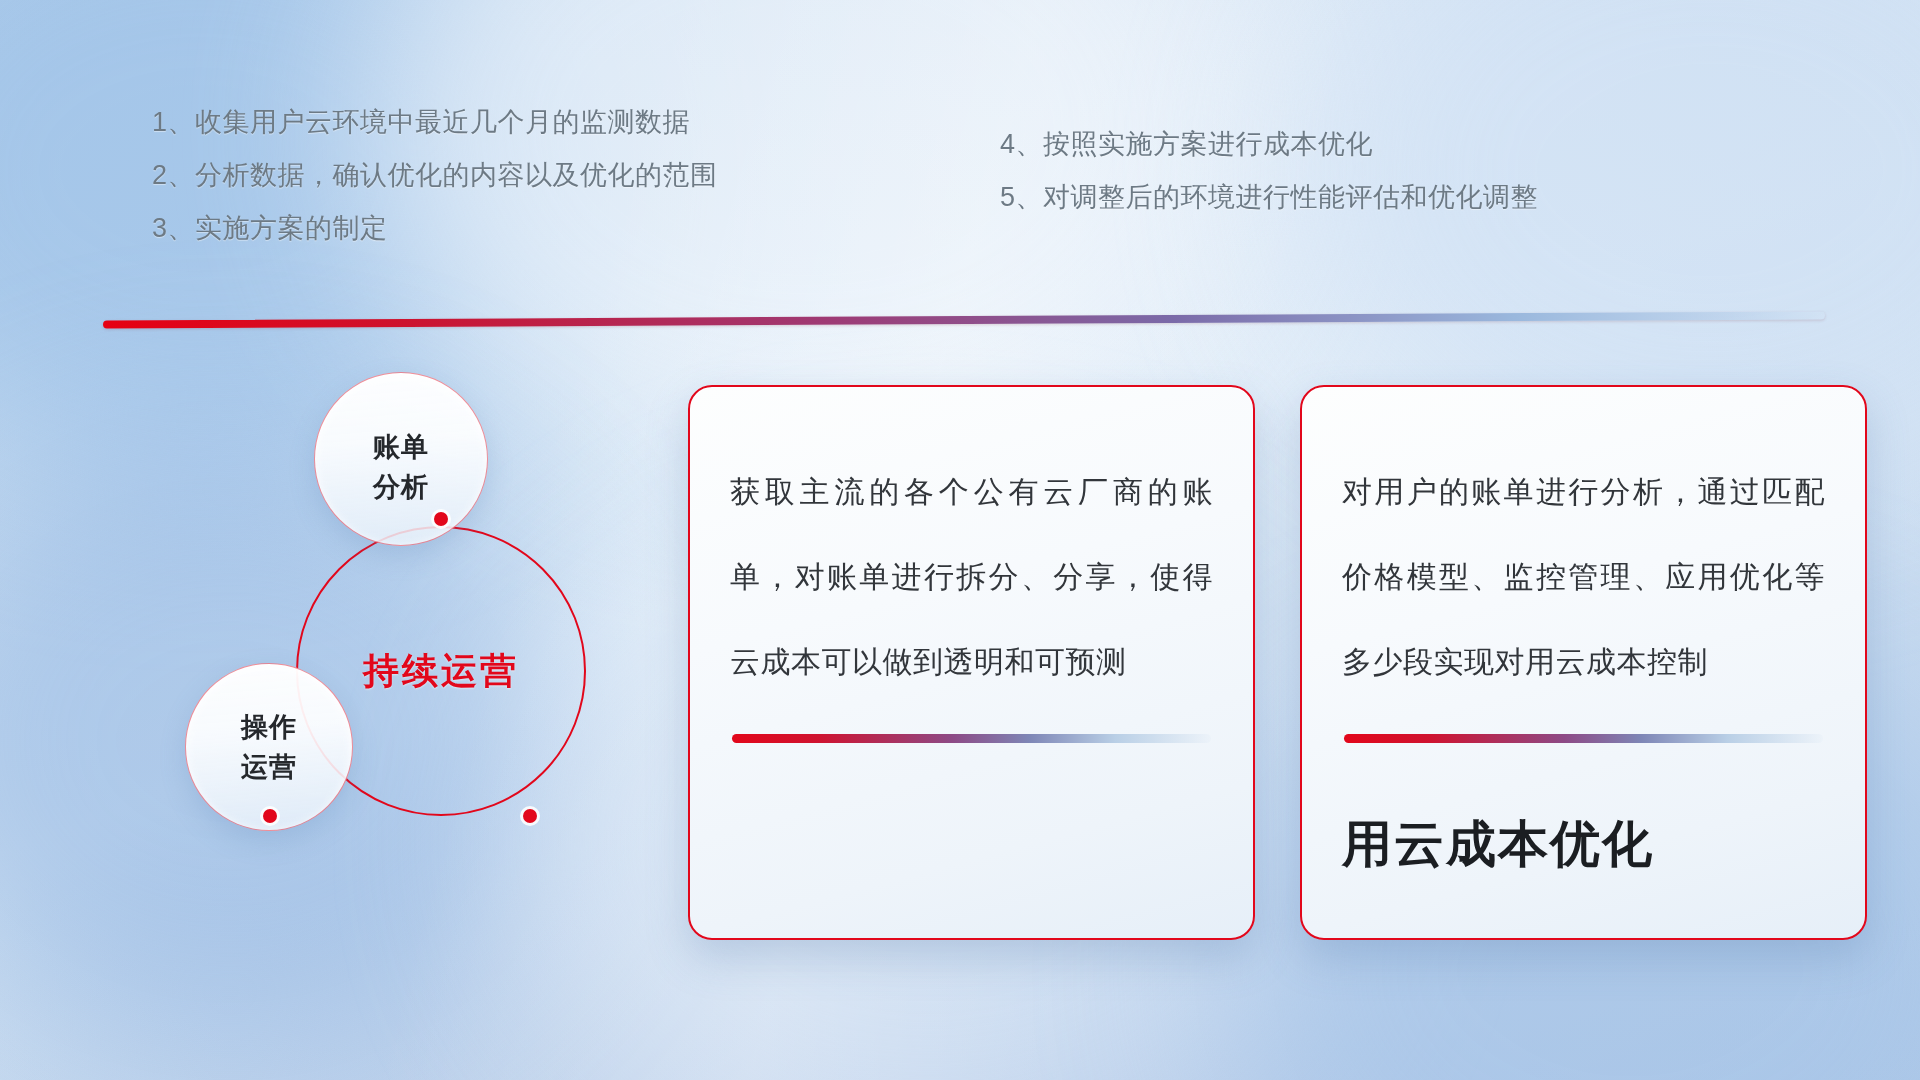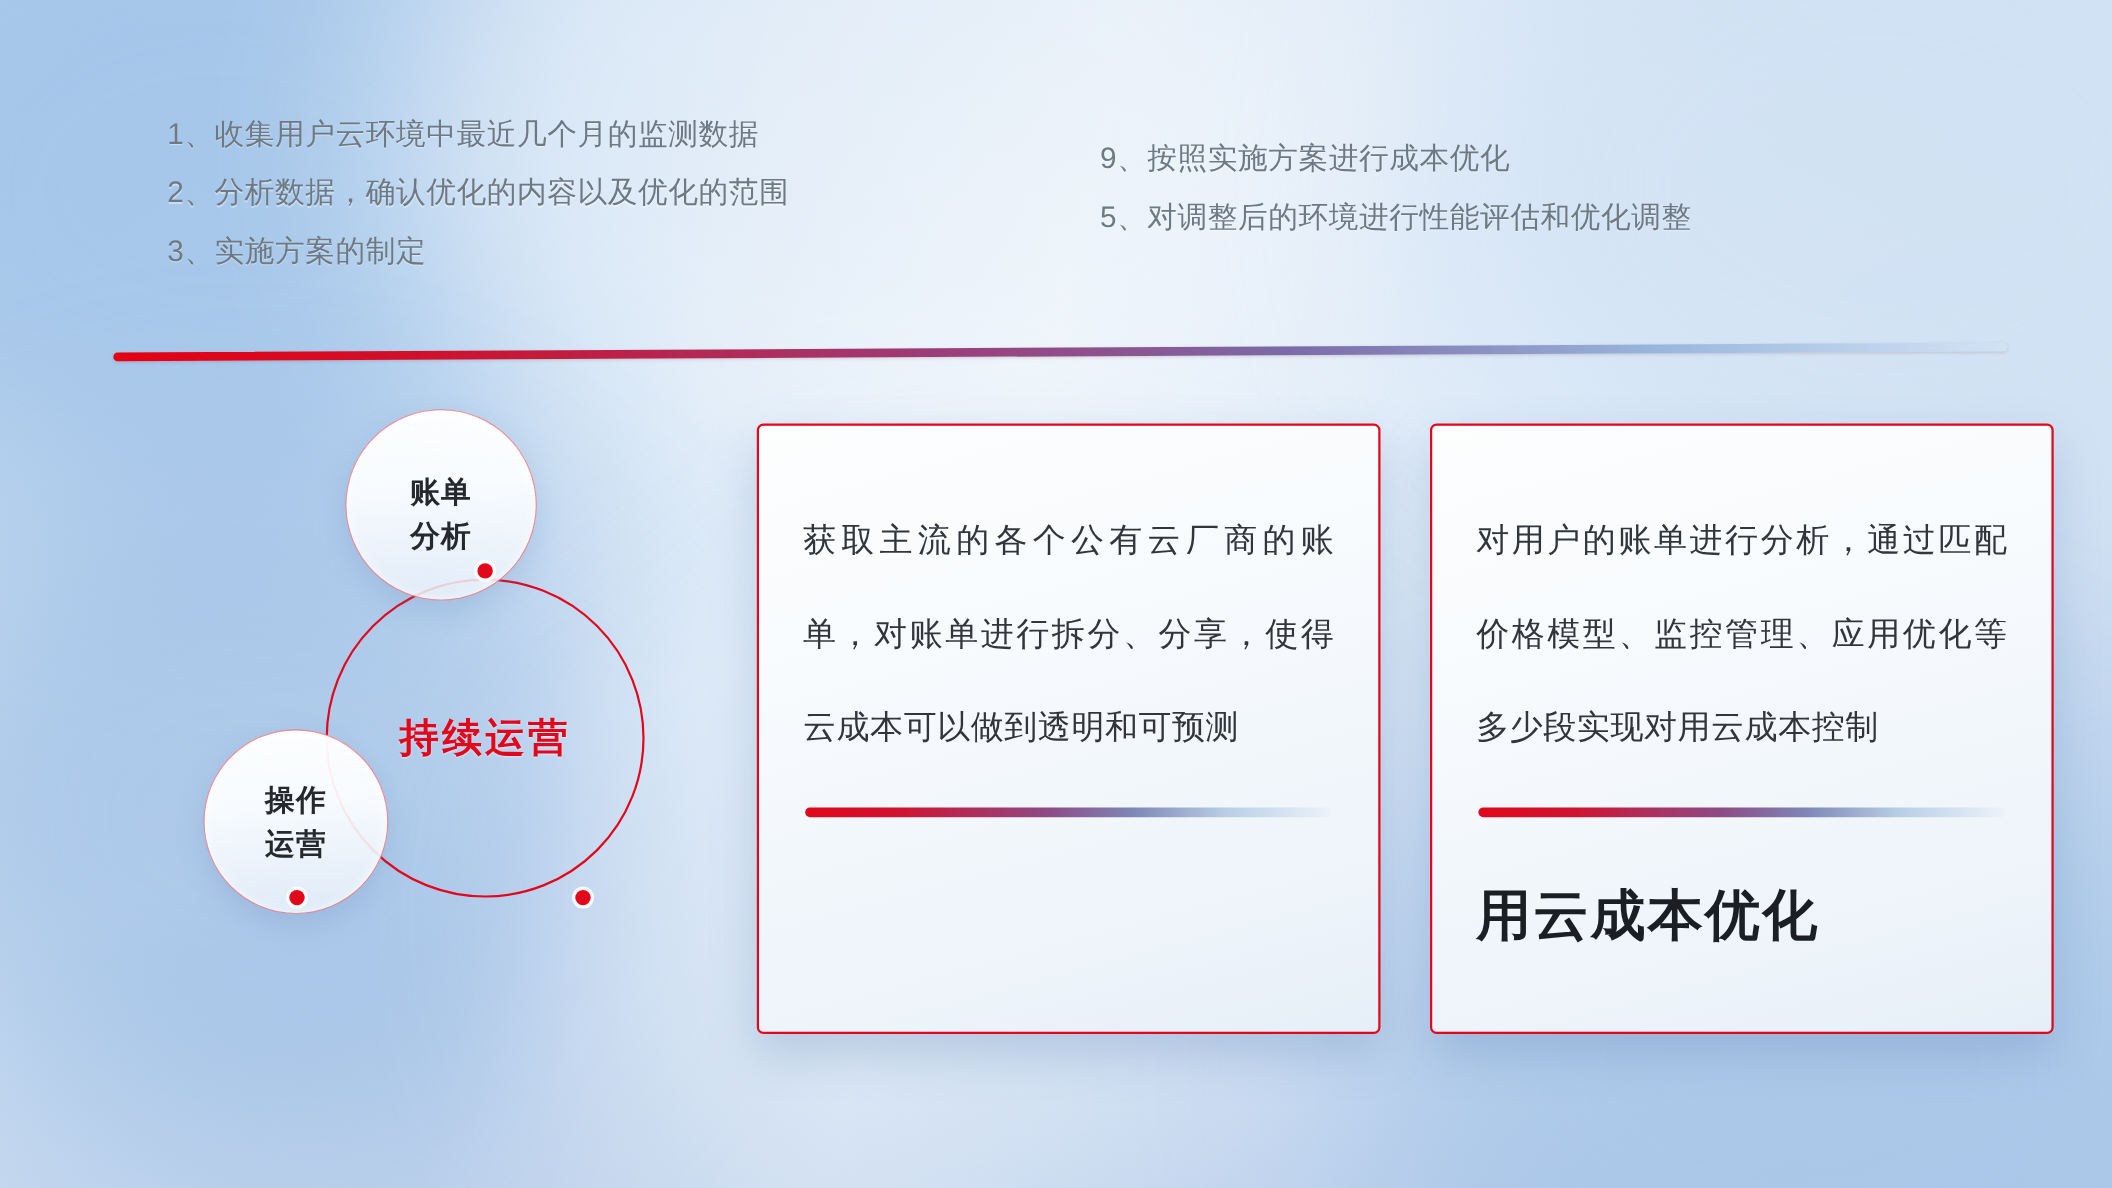--- a/index.html
+++ b/index.html
@@ -104,24 +104,24 @@
     background:#e2071b; box-shadow:0 0 0 3px rgba(255,255,255,.85);
   }
   .dot-top   { left:334px; top:152px; }
   .dot-left  { left:163px; top:449px; }
   .dot-right { left:423px; top:449px; }
 
   
   .card{
     position:absolute; top:385px; width:567px; height:555px;
     border:2.2px solid #e2071b;
-    border-radius:6px;
+    border-radius:24px;
     background:linear-gradient(165deg,#fdfefe 0%, #f7fafd 38%, #eef4fa 78%, #e6eff8 100%);
     box-shadow:0 18px 42px rgba(80,120,170,.26), inset 0 1px 0 rgba(255,255,255,.9);
-    padding:62px 40px 12px 40px;
+    padding:62px 40px 0 40px;
     display:flex; flex-direction:column;
   }
   .card-1{ left:688px; }
   .card-2{ left:1300px; }
 
   .card-body{
     color:#32363b;
     font-size:30px;
     line-height:85px;
     letter-spacing:.5px;
@@ -163,21 +163,21 @@
 
 <div id="stage">
 
   <div class="steps-col steps-left">
     <div class="step-line">1、收集用户云环境中最近几个月的监测数据</div>
     <div class="step-line">2、分析数据，确认优化的内容以及优化的范围</div>
     <div class="step-line">3、实施方案的制定</div>
   </div>
 
   <div class="steps-col steps-right">
-    <div class="step-line">9、按照实施方案进行成本优化</div>
+    <div class="step-line">4、按照实施方案进行成本优化</div>
     <div class="step-line">5、对调整后的环境进行性能评估和优化调整</div>
   </div>
 
   <div class="top-divider"></div>
 
   <div id="venn">
     <div class="ring ring-center"></div>
 
     <div class="center-label">
       <span>持续</span>

